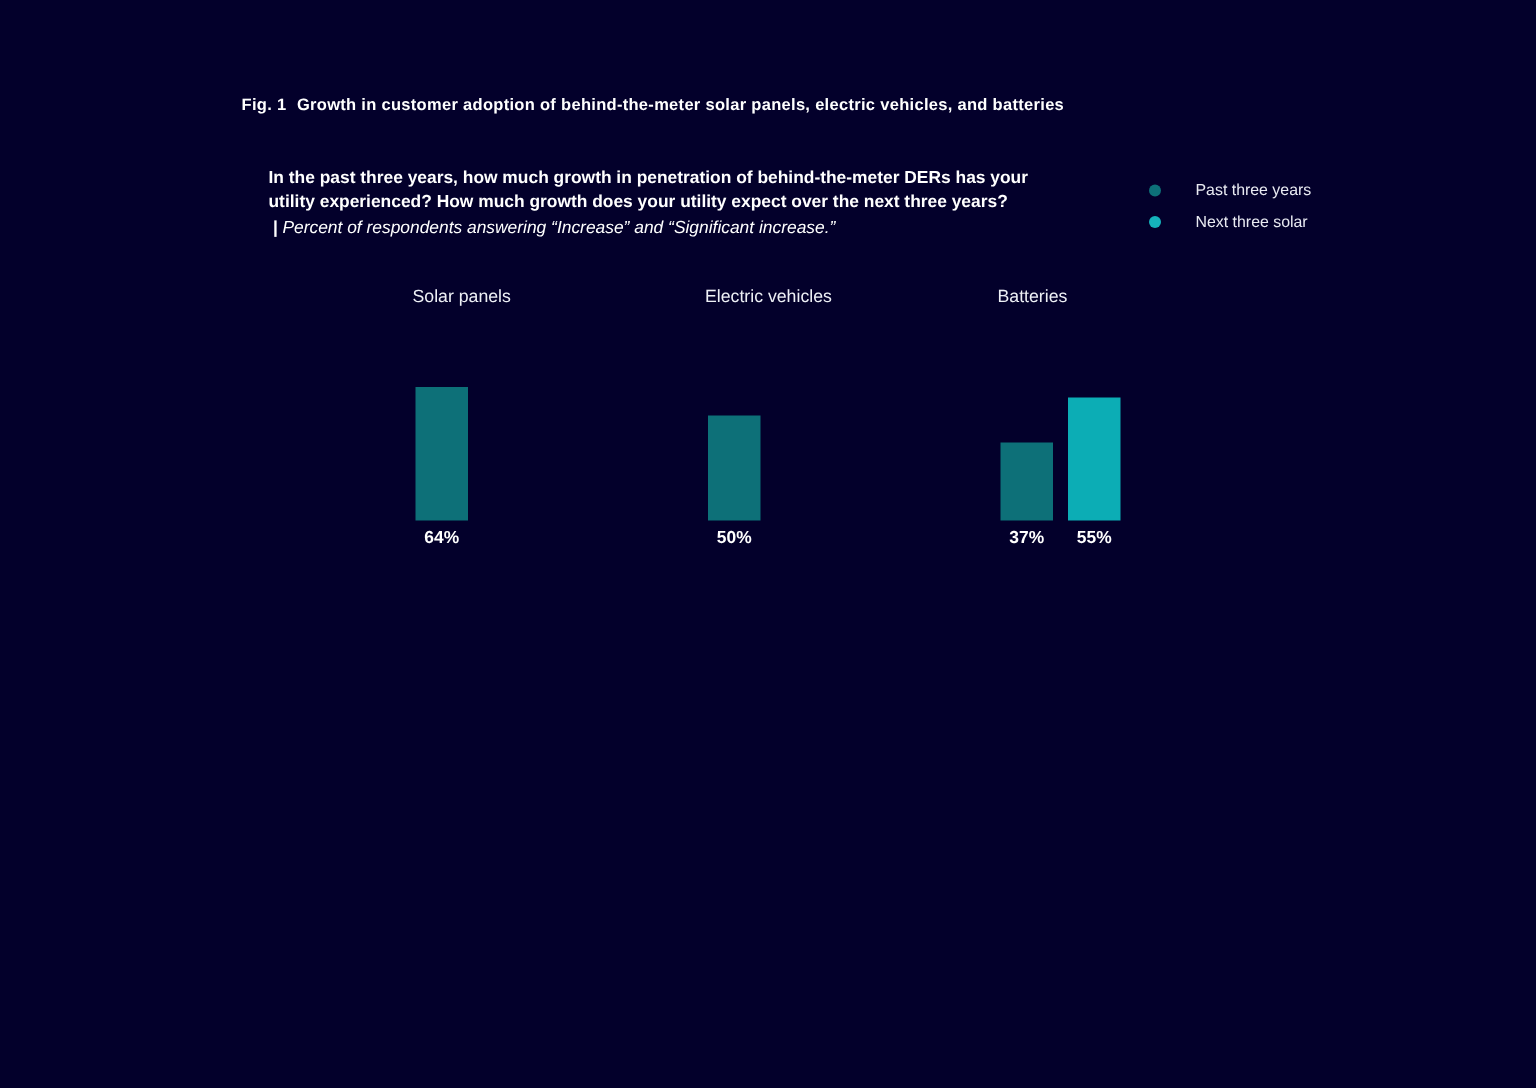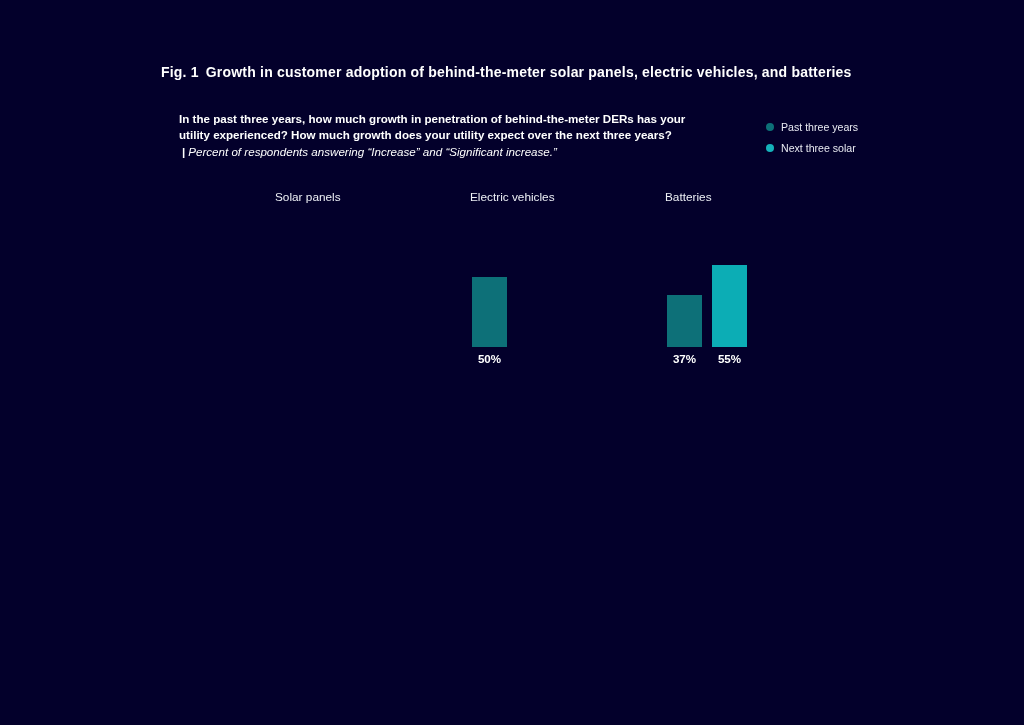--- a/index.html
+++ b/index.html
@@ -15,21 +15,21 @@
     font-family: "Liberation Sans", sans-serif;
     color: #ffffff;
     position: relative;
   }
 
   
   #fig-title {
     position: absolute;
     left: 161px;
     top: 64px;
-    font-size: 14px;
+    font-size: 11px;
     font-weight: bold;
     letter-spacing: 0.2px;
     color: #ffffff;
     white-space: nowrap;
   }
   #fig-title .fig-num { margin-right: 7px; }
 
   
   #subtitle {
     position: absolute;
@@ -62,21 +62,21 @@
     height: 17px;
     margin-bottom: 4px;
   }
   .legend-dot {
     width: 8px;
     height: 8px;
     border-radius: 50%;
     flex: 0 0 auto;
   }
   .legend-label {
-    margin-left: 7px;
+    margin-left: 23px;
     font-size: 10.6px;
     color: #e9eaf2;
     white-space: nowrap;
   }
 
   
   
   #plot {
     position: absolute;
     left: 0;
@@ -151,20 +151,24 @@
     <span class="legend-dot" style="background:#15b2bb"></span>
     <span class="legend-label">Next three solar</span>
   </div>
 </div>
 
 <div id="plot">
 
   <div class="group" style="left:275px">
     <div class="group-label">Solar panels</div>
     <div class="bars">
+      <div class="bar-wrap past">
+        <div class="bar" style="height:89px;background:#0d7078"></div>
+        <div class="bar-value">64%</div>
+      </div>
     </div>
   </div>
 
   <div class="group" style="left:470px">
     <div class="group-label">Electric vehicles</div>
     <div class="bars">
       <div class="bar-wrap past">
         <div class="bar" style="height:70px;background:#0d7078"></div>
         <div class="bar-value">50%</div>
       </div>

